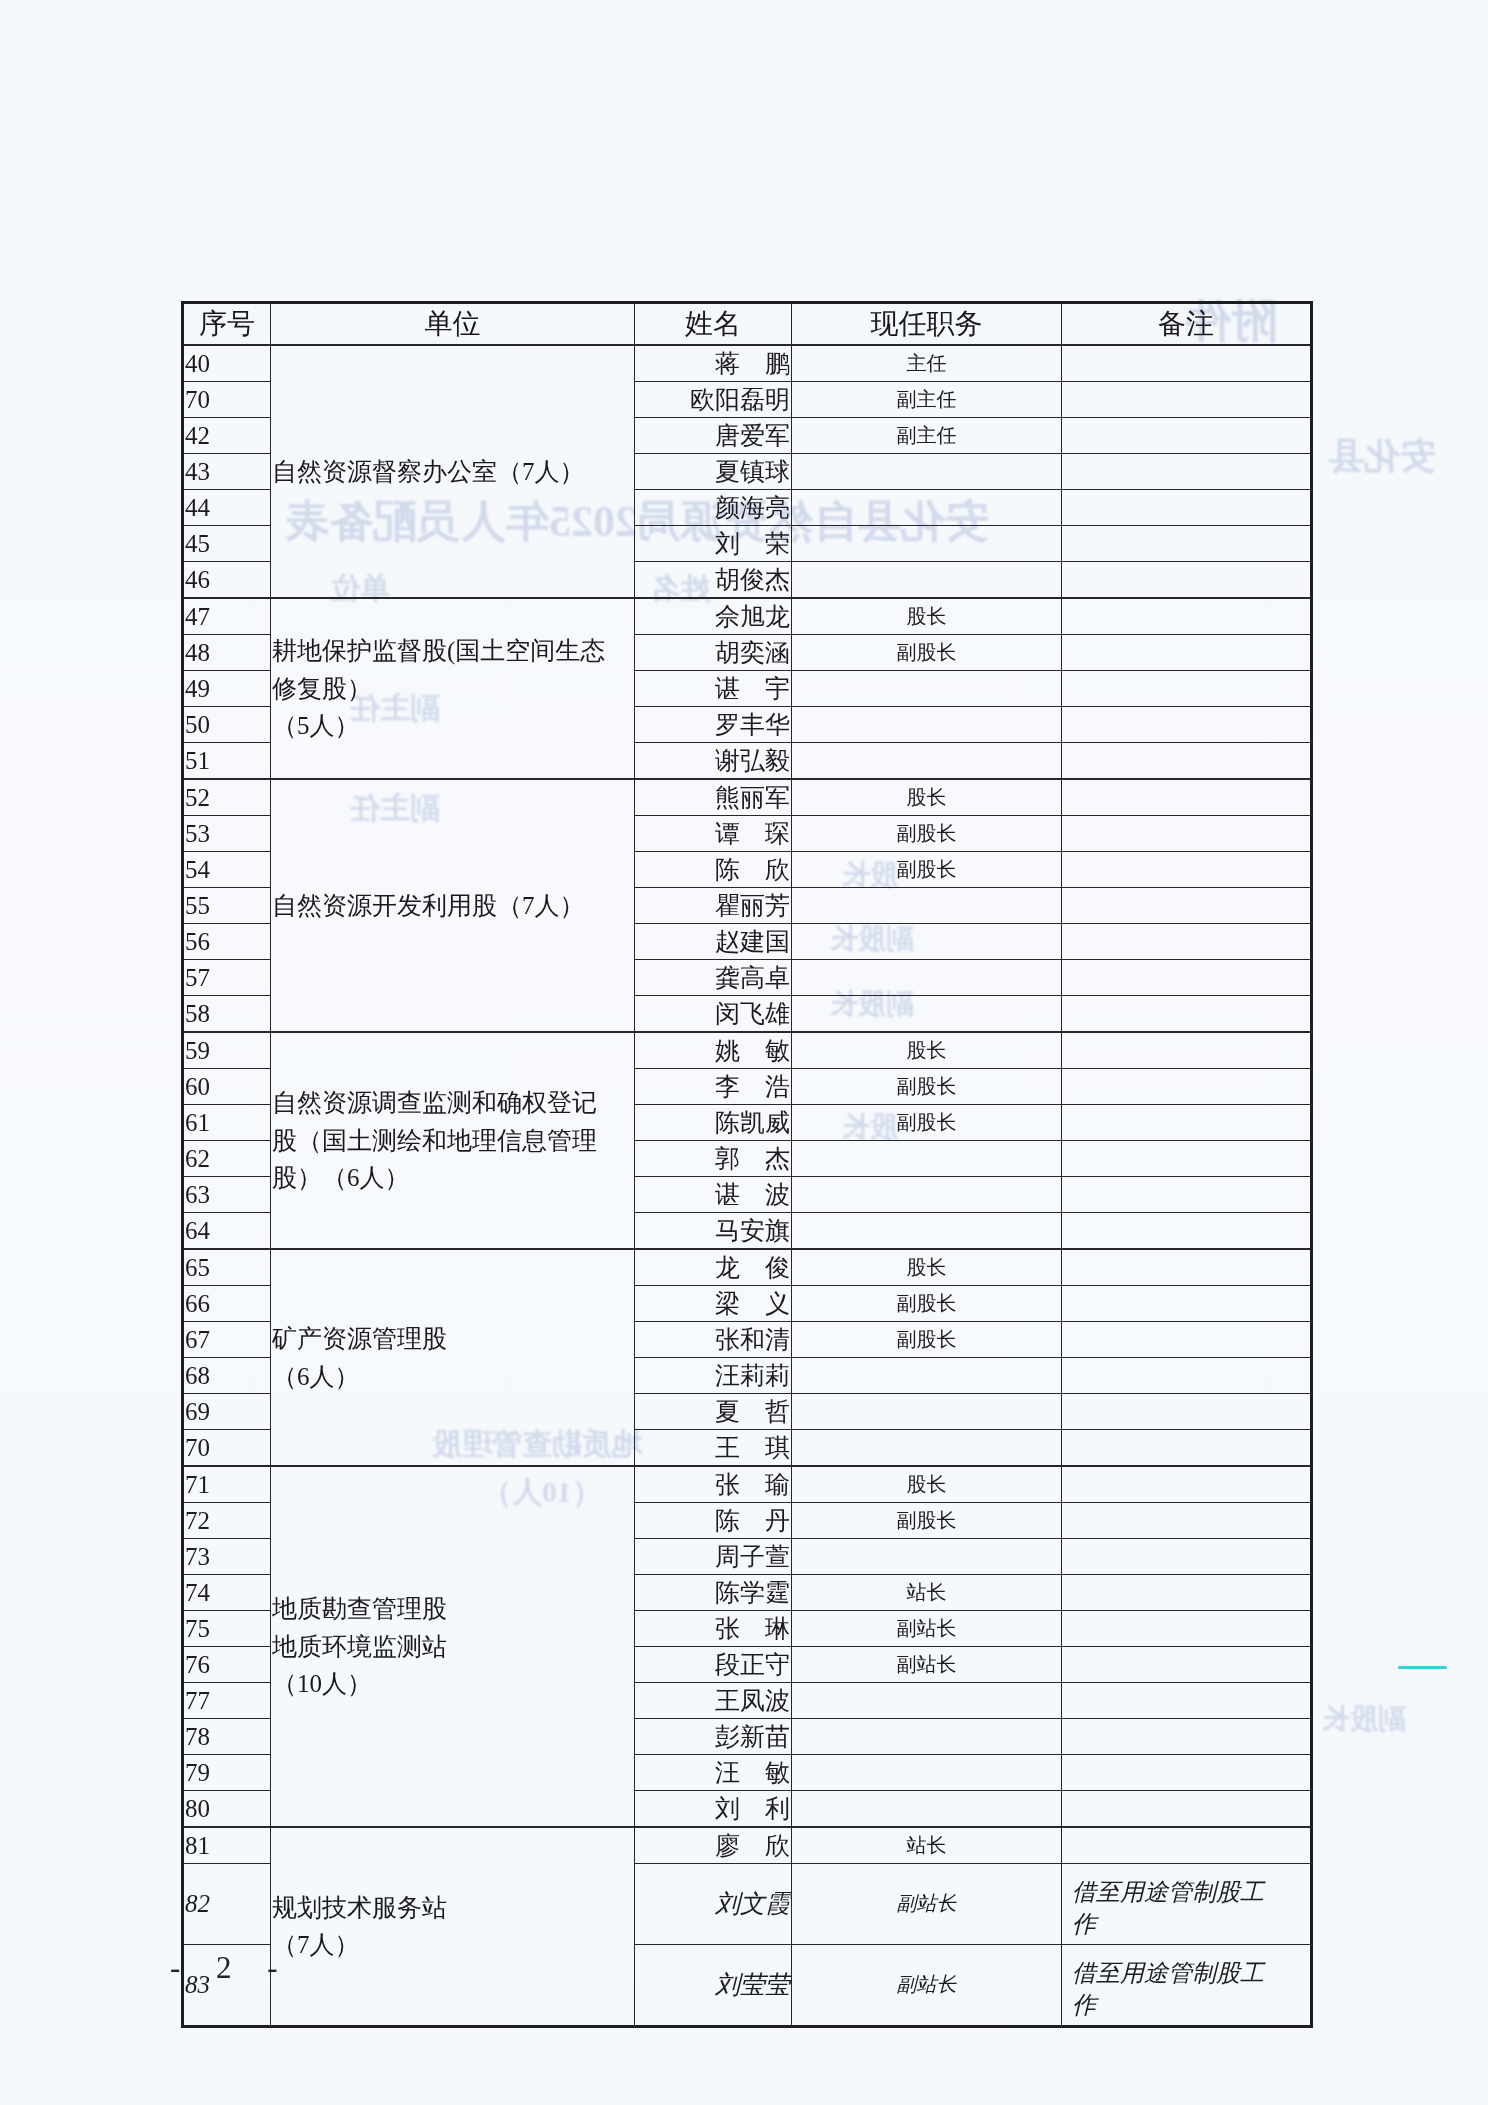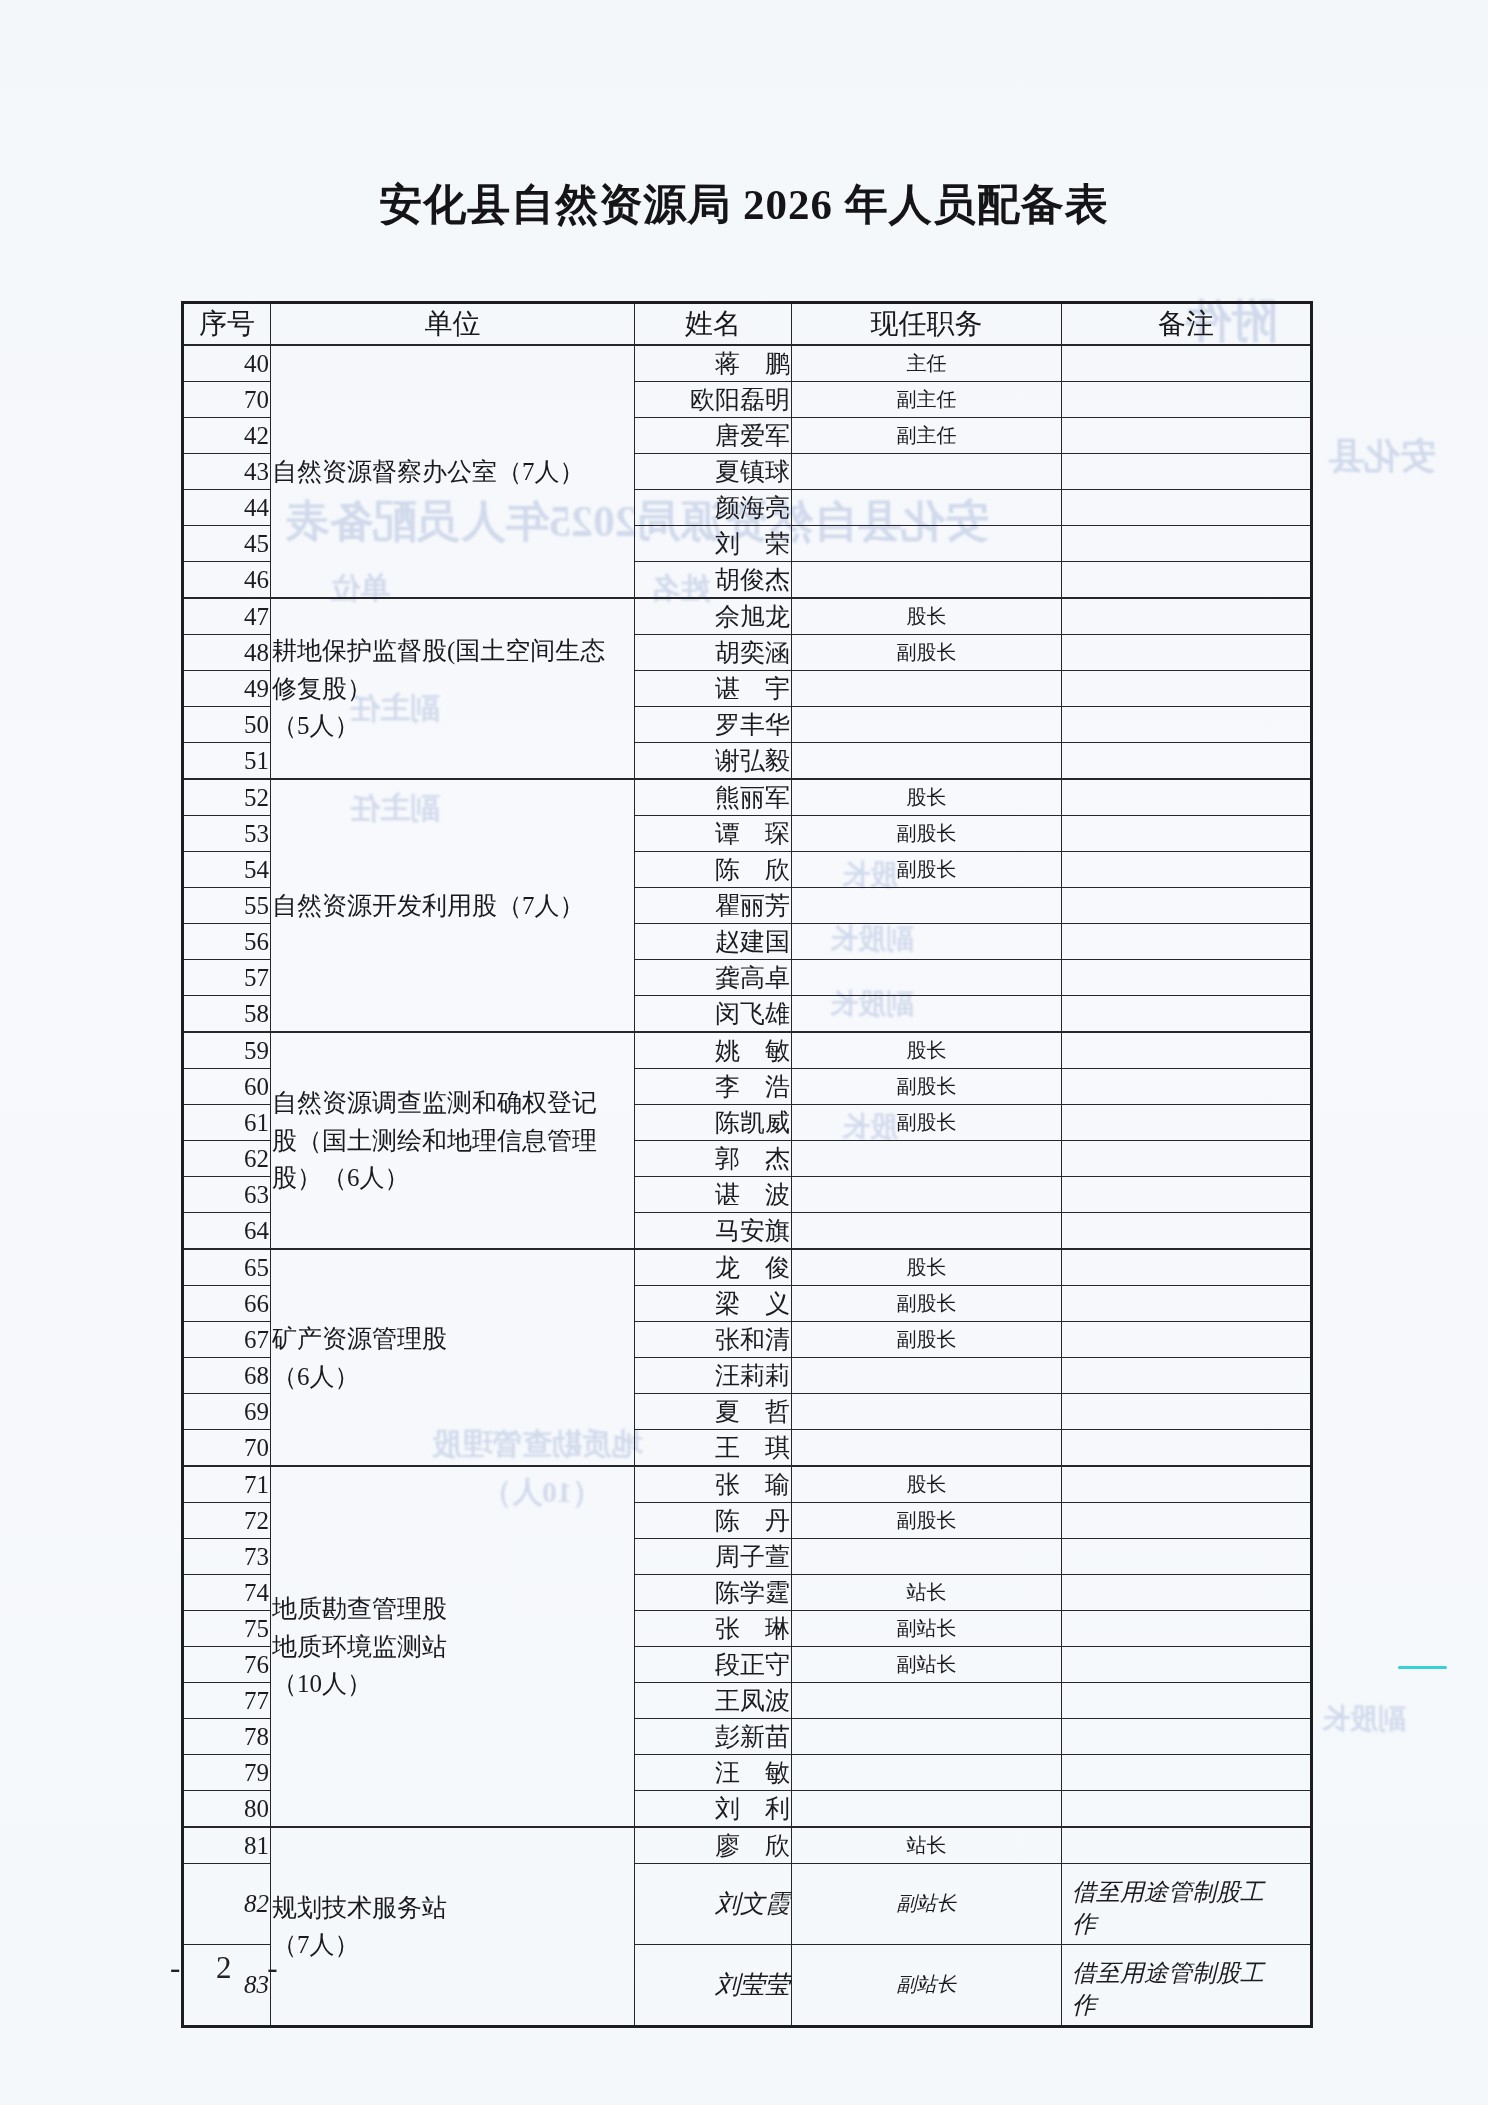--- a/index.html
+++ b/index.html
@@ -47,21 +47,21 @@
   thead tr{height:32px;}
   thead th{
     font-size:28px;
     text-align:center;
     border-bottom-width:2.4px;
     color:#19191b;
   }
   tbody tr{height:33.6px;}
   tbody tr.tall{height:65px;font-style:italic;}
   tbody tr.group-start td{border-top-width:2.4px;}
-  td.c-no{text-align:right;font-size:25px;}
+  td.c-no{text-align:left;font-size:25px;}
   td.c-unit{
     text-align:left;font-size:25px;
     white-space:pre-line;line-height:1.5;
     color:#1a1a1c;
   }
   td.c-name{text-align:right;font-size:25px;}
   td.c-pos{text-align:center;font-size:20px;}
   td.c-remark{
     font-size:24px;text-align:left;
     padding:12px 26px 3px 10px;line-height:1.35;
@@ -94,21 +94,20 @@
       <div class="ghost" style="left: 842px; top: 856px; font-size: 28px; color: rgb(159, 176, 214);">股长</div>
       <div class="ghost" style="left: 830px; top: 920px; font-size: 28px; color: rgb(159, 176, 214);">副股长</div>
       <div class="ghost" style="left: 830px; top: 985px; font-size: 28px; color: rgb(159, 176, 214);">副股长</div>
       <div class="ghost" style="left: 842px; top: 1108px; font-size: 28px; color: rgb(159, 176, 214);">股长</div>
       <div class="ghost" style="left: 1328px; top: 432px; font-size: 36px; color: rgb(159, 176, 214);">安化县</div>
       <div class="ghost" style="left: 432px; top: 1424px; font-size: 30px; color: rgb(159, 176, 214);">地质勘查管理股</div>
       <div class="ghost" style="left: 482px; top: 1472px; font-size: 30px; color: rgb(159, 176, 214);">（10人）</div>
       <div class="ghost" style="left: 1322px; top: 1700px; font-size: 28px; color: rgb(159, 176, 214);">副股长</div>
     </div>
 
-  <h1 class="title">安化县自然资源局 2026 年人员配备表</h1>
 
   <table class="personnel">
     <colgroup>
       <col style="width:88px">
       <col style="width:364px">
       <col style="width:157px">
       <col style="width:270px">
       <col style="width:250px">
     </colgroup>
     <thead>

